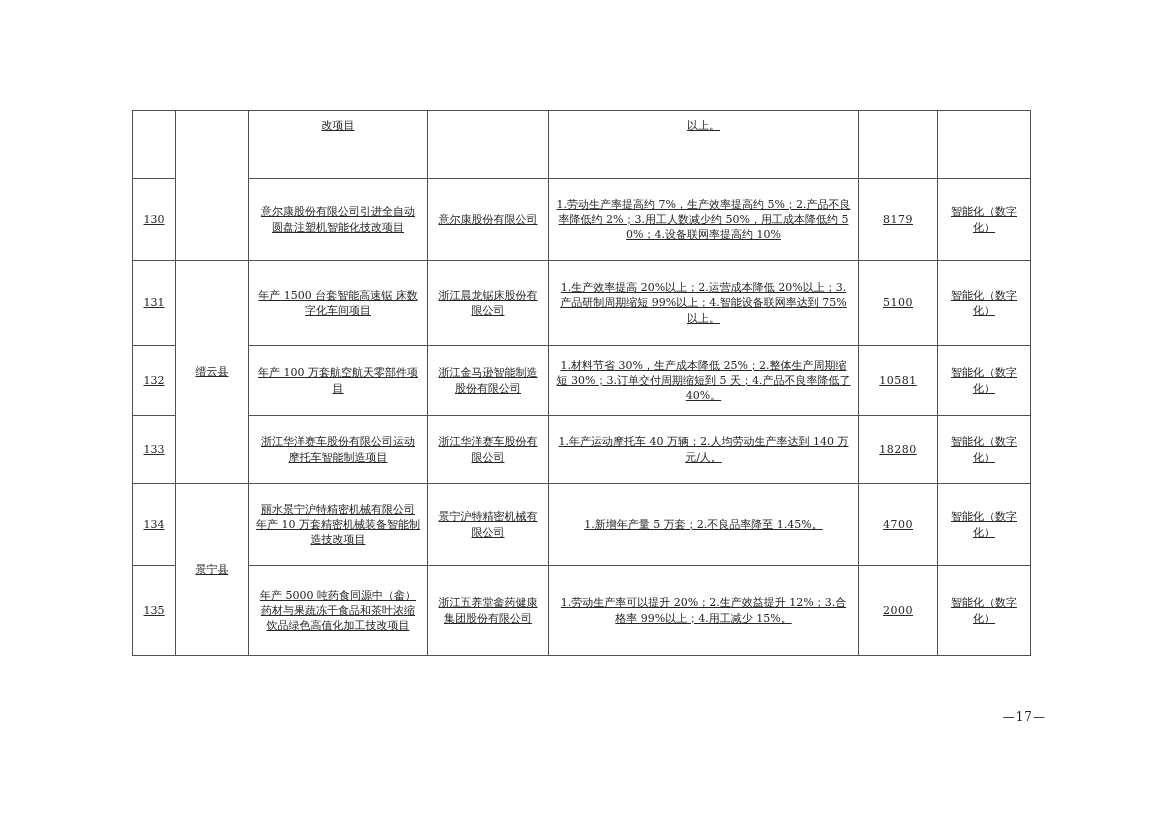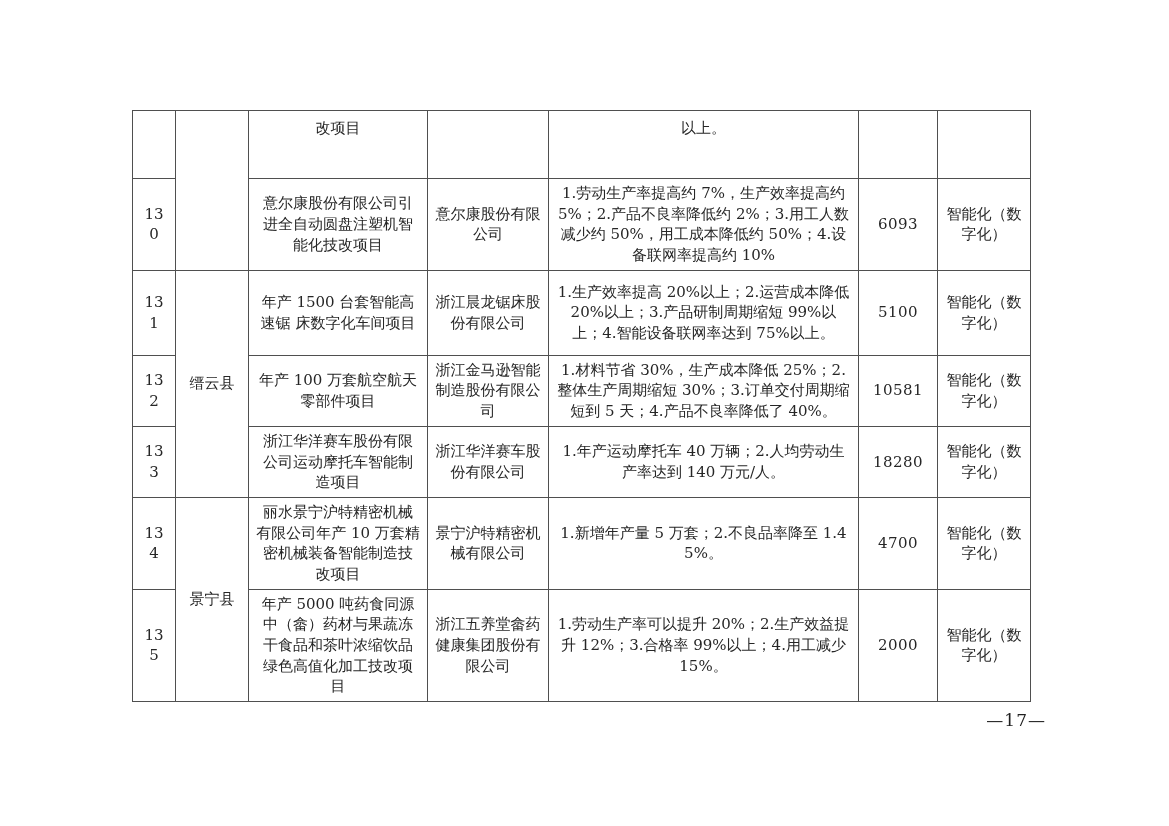--- a/index.html
+++ b/index.html
@@ -18,22 +18,23 @@
     background: #ffffff;
     overflow: hidden;
   }
   table.projects {
     position: absolute;
     left: 132px;
     top: 110px;
     width: 898px;
     border-collapse: collapse;
     table-layout: fixed;
-    font-size: 15px;
+    font-size: 11px;
     line-height: 1.38;
+    text-decoration: underline;
   }
   table.projects td {
     border: 1px solid #4f4f4f;
     vertical-align: middle;
     text-align: center;
     padding: 4px 7px;
     overflow: hidden;
     word-break: break-all;
   }
   tr.carryover td {
@@ -46,21 +47,21 @@
   tr.r-132    { height: 70px; }
   tr.r-133    { height: 68px; }
   tr.r-134    { height: 82px; }
   tr.r-135    { height: 90px; }
   td.benefits { text-align: center; }
   td.amount   { letter-spacing: 0.5px; }
   .page-number {
     position: absolute;
     top: 710px;
     right: 123px;
-    font-size: 17px;
+    font-size: 12px;
     color: #1f1f1f;
     letter-spacing: 1px;
   }
 </style>
 </head>
 <body>
 
 <div class="page">
 
   <table class="projects">
@@ -83,21 +84,21 @@
       <td class="benefits">以上。</td>
       <td class="amount"></td>
       <td></td>
     </tr>
 
     <tr class="r-130">
       <td>130</td>
       <td>意尔康股份有限公司引进全自动圆盘注塑机智能化技改项目</td>
       <td>意尔康股份有限公司</td>
       <td class="benefits">1.劳动生产率提高约 7%，生产效率提高约 5%；2.产品不良率降低约 2%；3.用工人数减少约 50%，用工成本降低约 50%；4.设备联网率提高约 10%</td>
-      <td class="amount">6093</td>
+      <td class="amount">8179</td>
       <td>智能化（数字化）</td>
     </tr>
 
     <tr class="r-131">
       <td>131</td>
       <td rowspan="3">缙云县</td>
       <td>年产 1500 台套智能高速锯 床数字化车间项目</td>
       <td>浙江晨龙锯床股份有限公司</td>
       <td class="benefits">1.生产效率提高 20%以上；2.运营成本降低 20%以上；3.产品研制周期缩短 99%以上；4.智能设备联网率达到 75%以上。</td>
       <td class="amount">5100</td>

